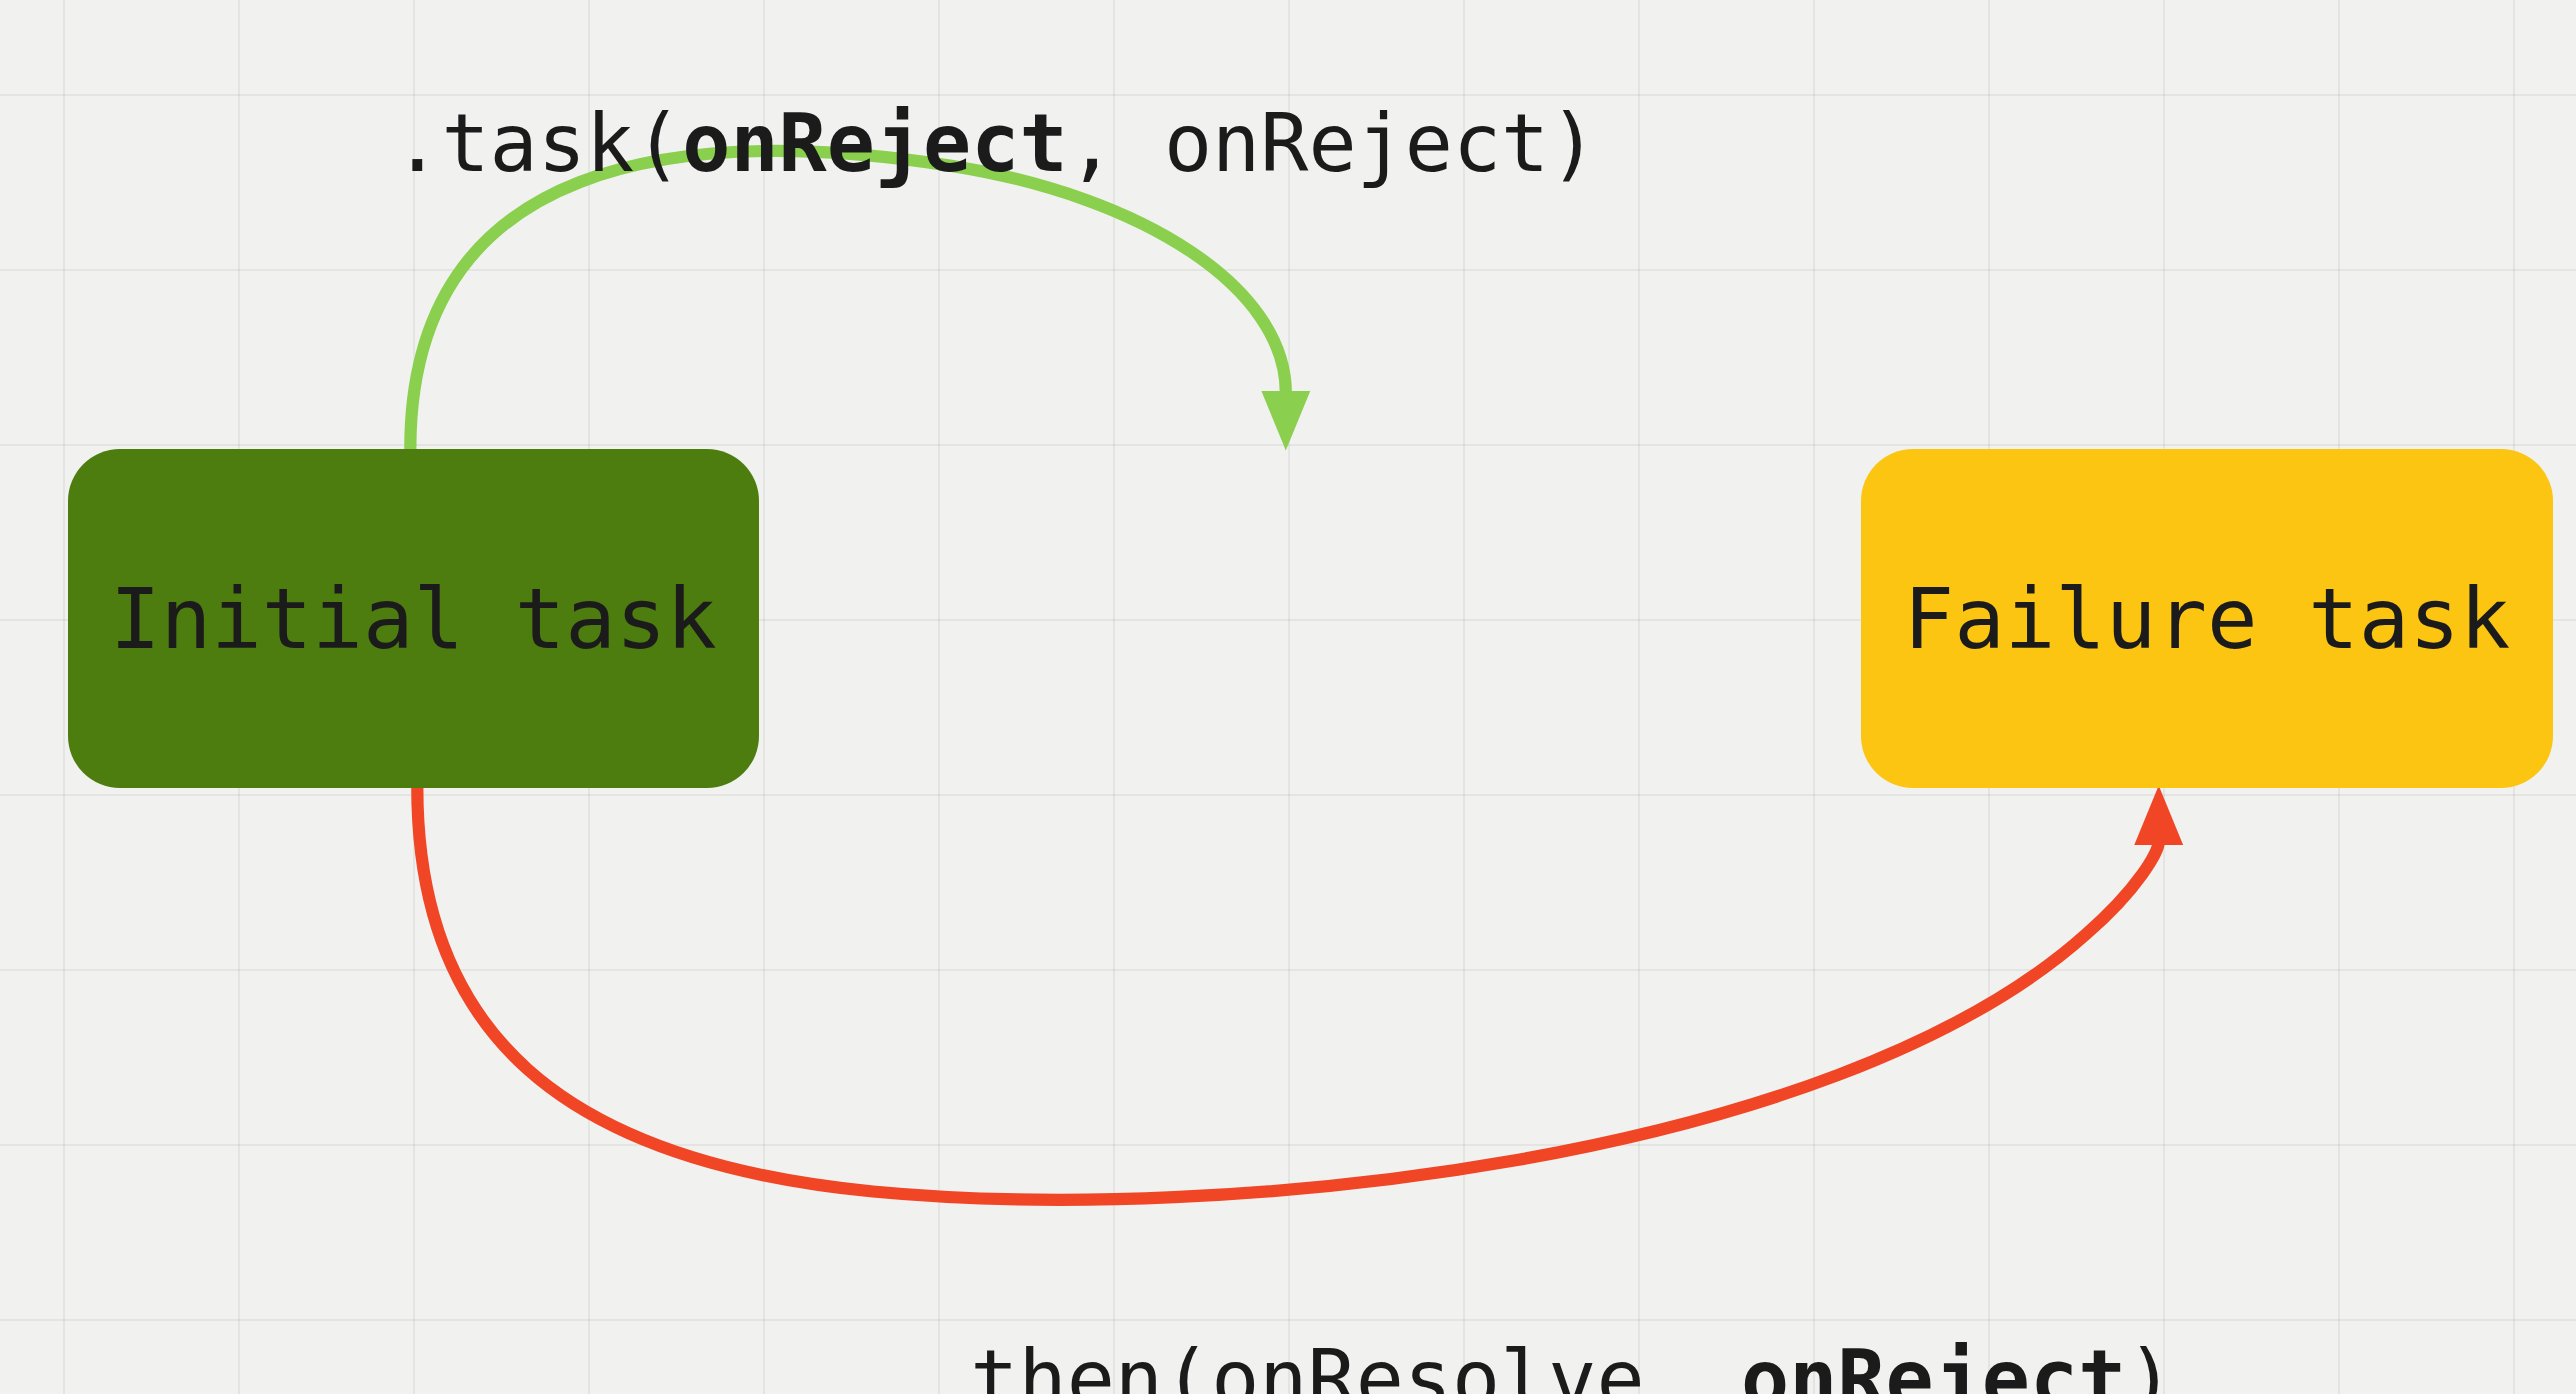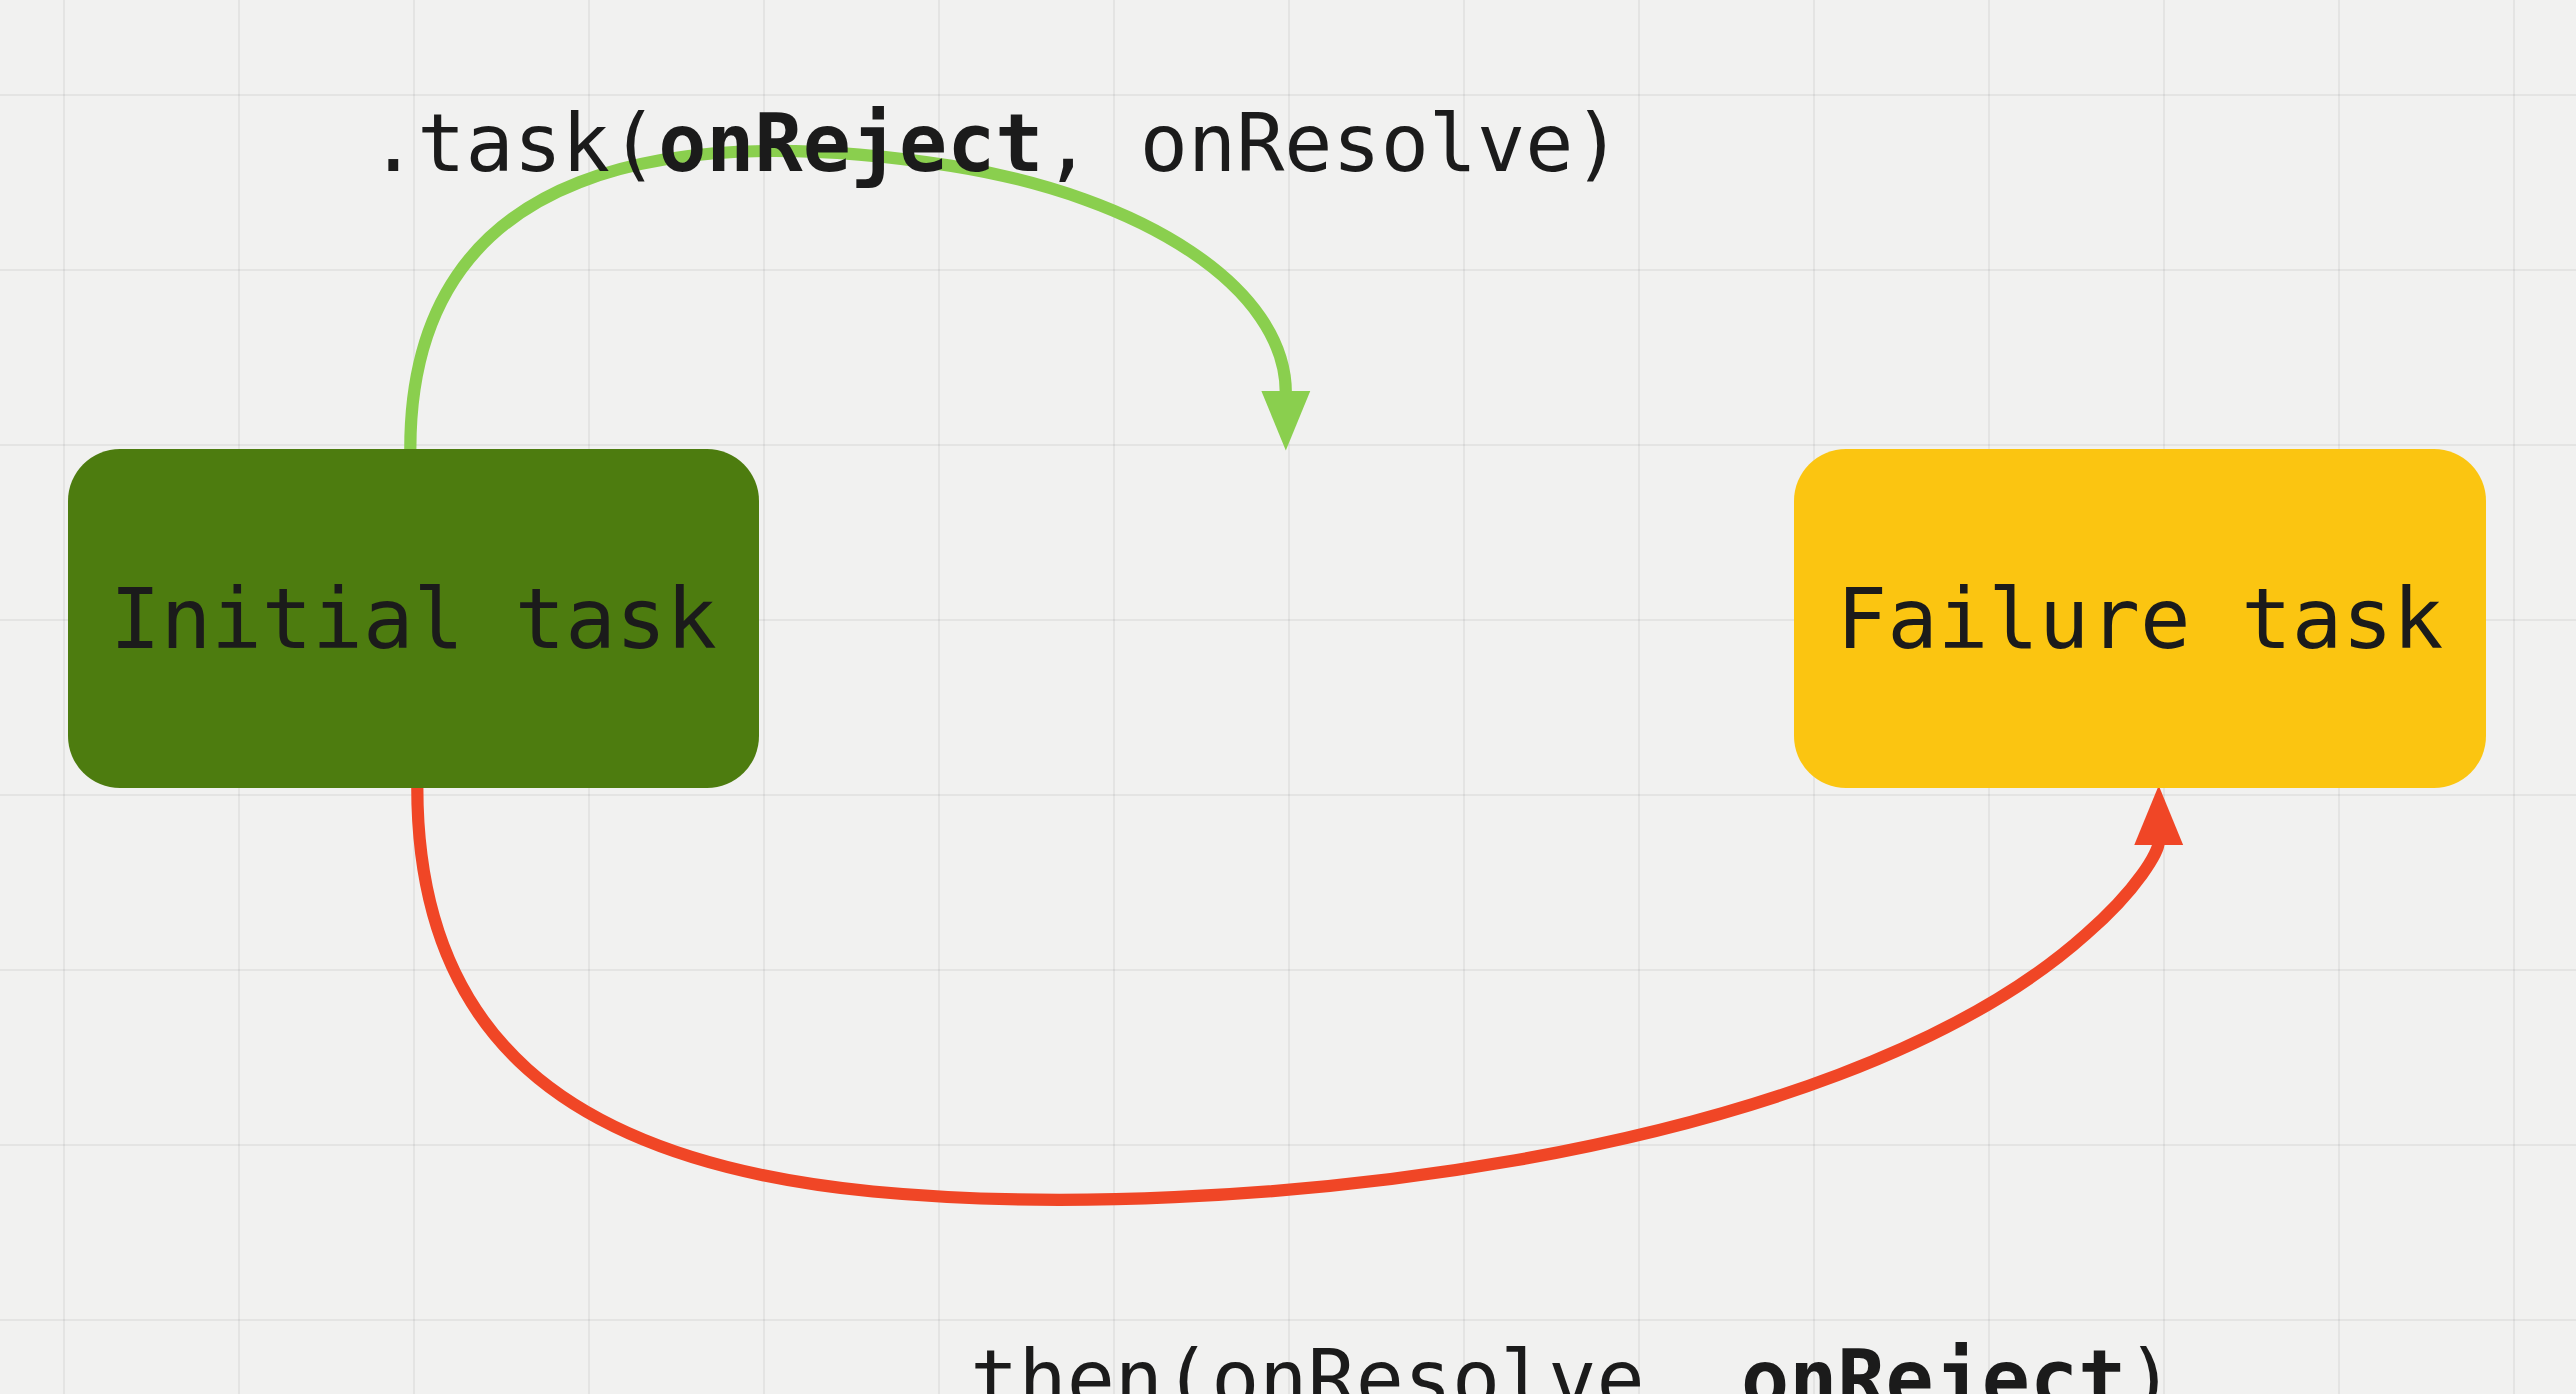--- a/index.html
+++ b/index.html
@@ -79,26 +79,26 @@
       <path d="M 478 902 C 478 1180, 640 1330, 1000 1365 C 1400 1403, 2100 1330, 2390 1070 C 2450 1018, 2473 975, 2473 965" fill="none" stroke="#F04626" stroke-width="14" stroke-linecap="round"></path>
       <polygon points="2473,900 2445,968 2501,968" fill="#F04626"></polygon>
     </g>
   </svg>
 
   <div class="node" style="left:68px; top:449px; width:691px; height:339px; background:#4d7c0f;">
     <span class="node-label">Initial task</span>
   </div>
 
 
-  <div class="node" style="left:1794px; top:449px; width:692px; height:339px; background:#fbc511;">
+  <div class="node" style="left:1861px; top:449px; width:692px; height:339px; background:#fbc511;">
     <span class="node-label">Failure task</span>
   </div>
 
   <div class="edge-label" style="left:899px; top:24.4px;">
-    <span>.task(</span><b>onReject</b><span>, onResolve)</span>
+    <span>.task(</span><b>onReject</b><span>, onReject)</span>
   </div>
 
   <div class="edge-label" style="left:1452px; top:1260px;">
     <span>.then(onResolve, </span><b>onReject</b><span>)</span>
   </div>
 
 </div>
 
 
 </body></html>

